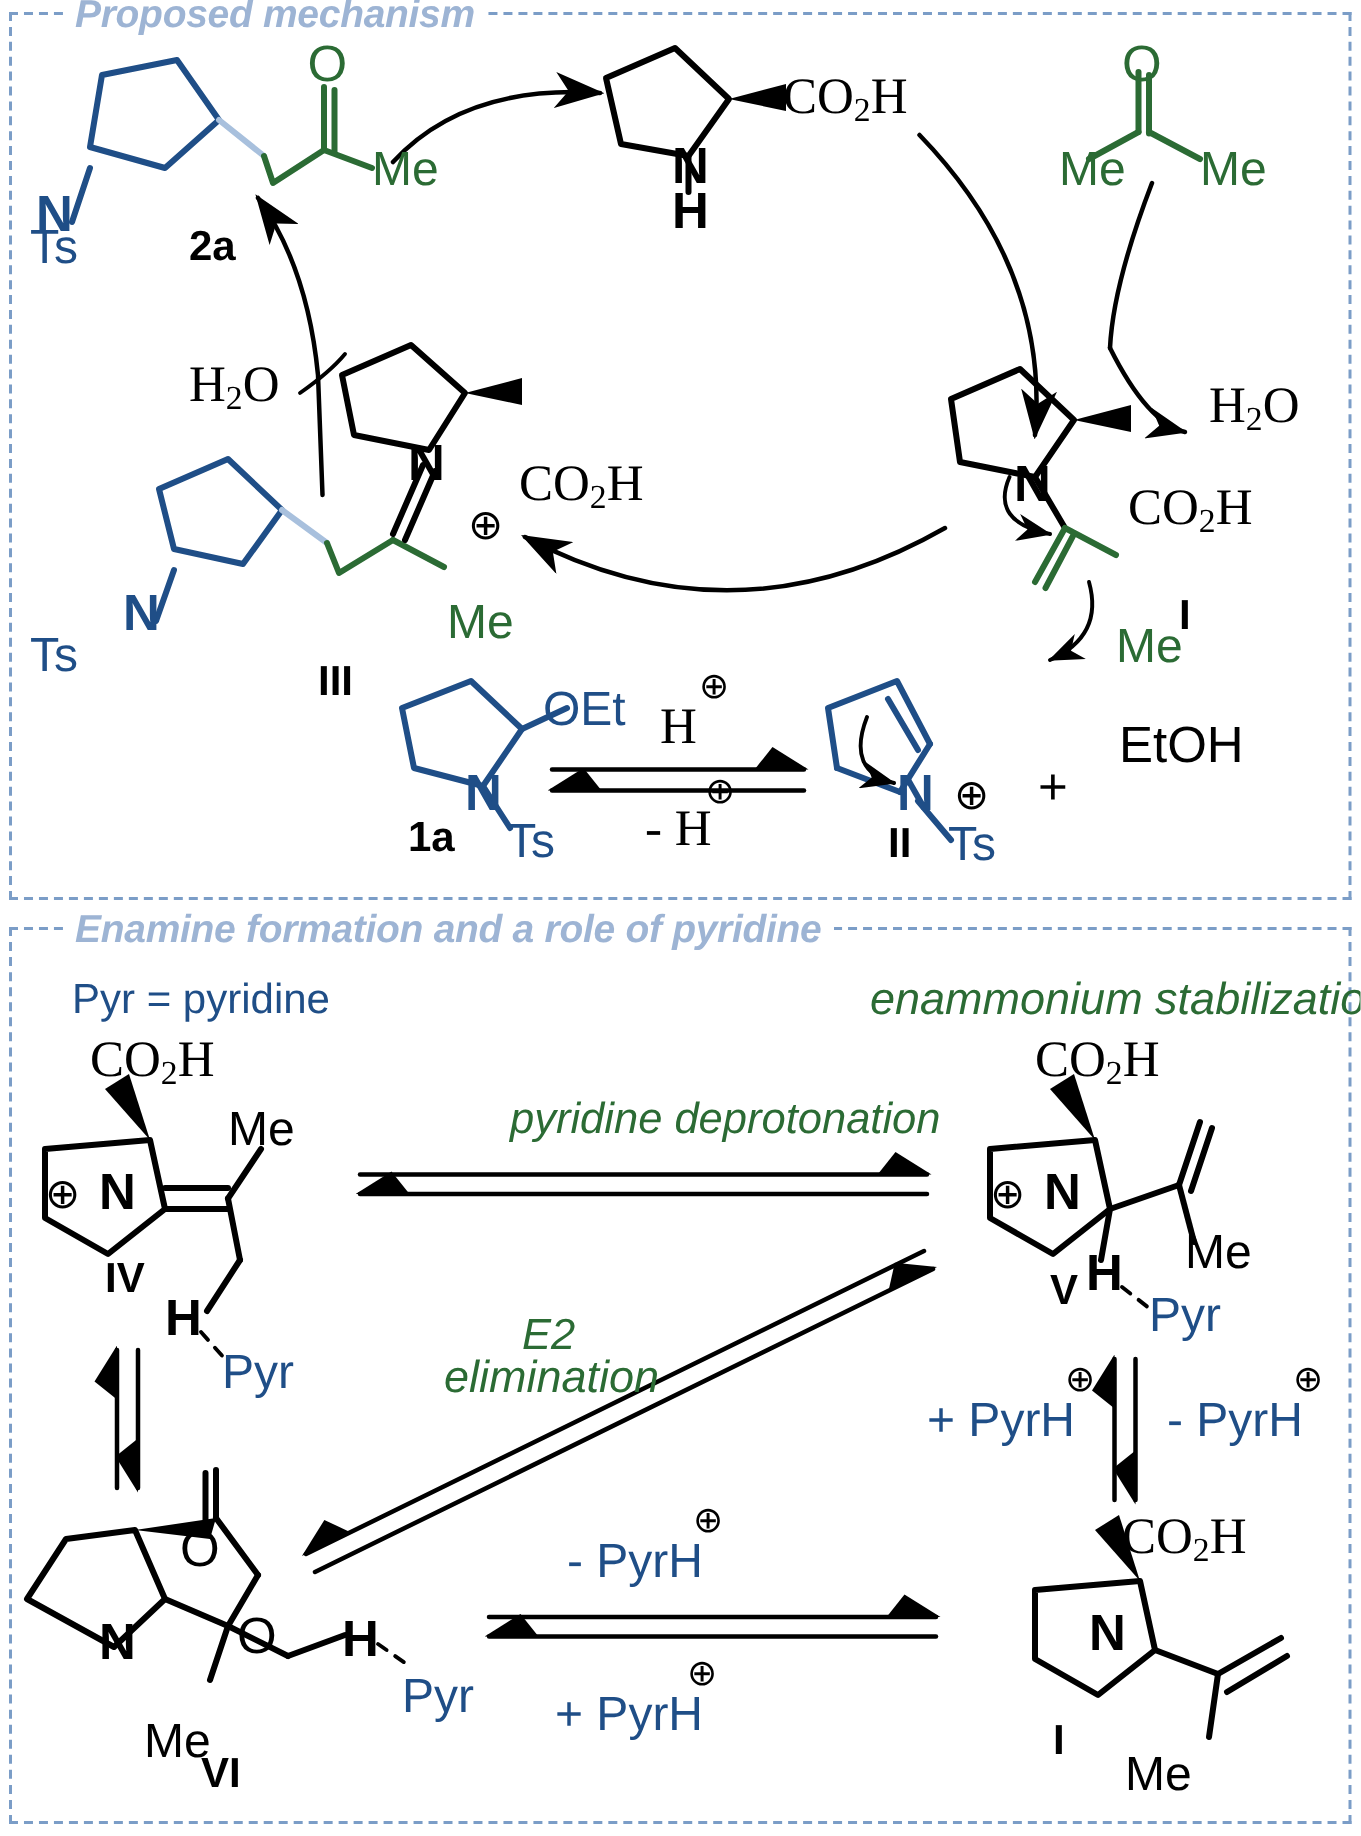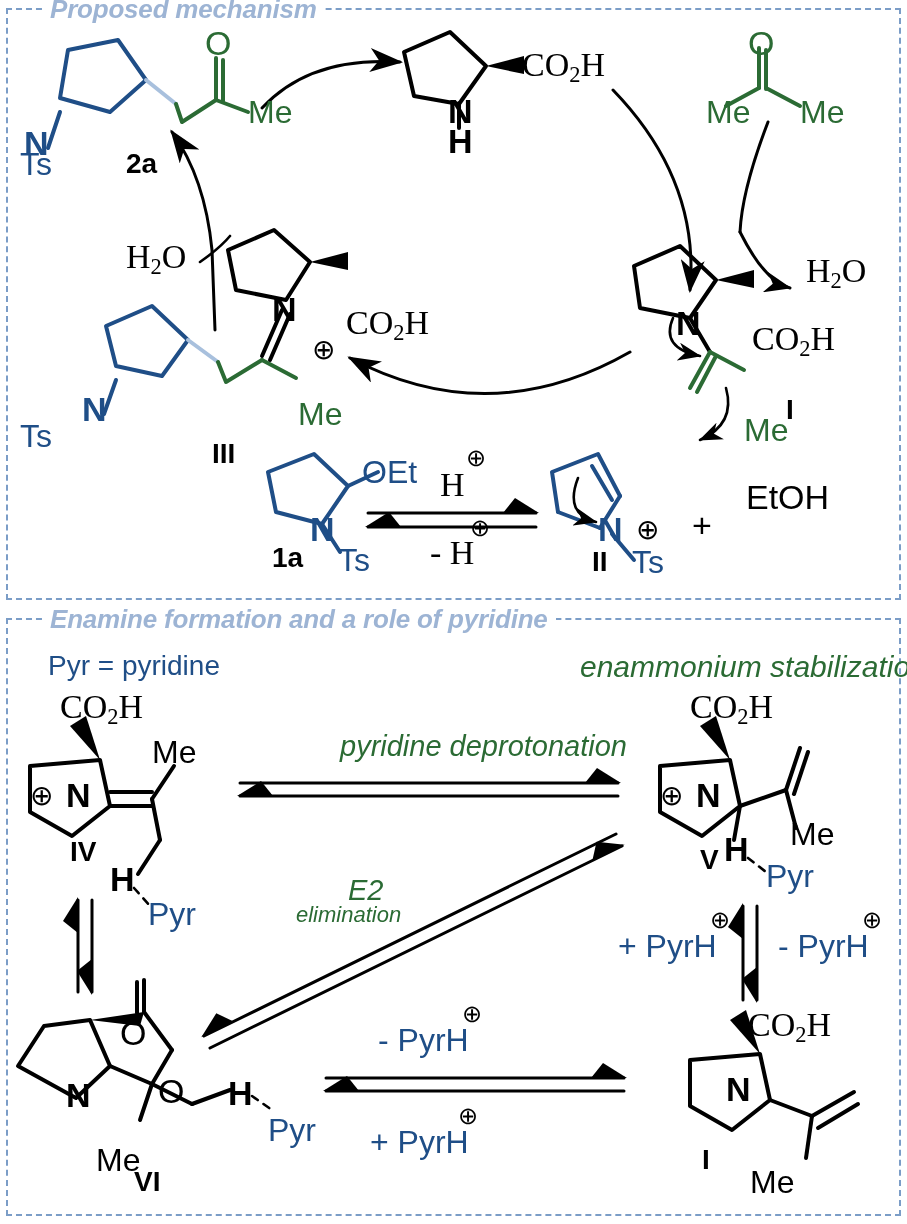--- a/index.html
+++ b/index.html
@@ -279,21 +279,21 @@
 <div class="lbl blue" style="left:632px;top:546px;font-size:32px;">Ts</div>
 <div class="lbl blk bold" style="left:592px;top:548px;font-size:28px;">II</div>
 
 <div class="lbl blk" style="left:692px;top:508px;font-size:34px;">+</div>
 <div class="lbl blk" style="left:746px;top:480px;font-size:34px;">EtOH</div>
 
 <div class="lbl blue" style="left:4px;top:652px;font-size:28px;margin-left:44px;">Pyr = pyridine</div>
 <div class="lbl grn ital" style="left:580px;top:652px;font-size:30px;">enammonium stabilization</div>
 <div class="lbl grn ital" style="left:340px;top:732px;font-size:29px;">pyridine deprotonation</div>
 <div class="lbl grn ital" style="left:348px;top:876px;font-size:29px;">E2</div>
-<div class="lbl grn ital" style="left:296px;top:904px;font-size:22px;">elimination</div>
+<div class="lbl grn ital" style="left:296px;top:904px;font-size:30px;">elimination</div>
 
 <div class="lbl blk serif" style="left:60px;top:690px;font-size:34px;">CO<sub>2</sub>H</div>
 <div class="lbl blk" style="left:30px;top:782px;font-size:28px;">⊕</div>
 <div class="lbl blk bold" style="left:66px;top:778px;font-size:34px;">N</div>
 <div class="lbl blk" style="left:152px;top:736px;font-size:32px;">Me</div>
 <div class="lbl blk bold" style="left:110px;top:862px;font-size:34px;">H</div>
 <div class="lbl blue" style="left:148px;top:898px;font-size:32px;">Pyr</div>
 <div class="lbl blk bold" style="left:70px;top:838px;font-size:28px;">IV</div>
 
 <div class="lbl blk serif" style="left:690px;top:690px;font-size:34px;">CO<sub>2</sub>H</div>

